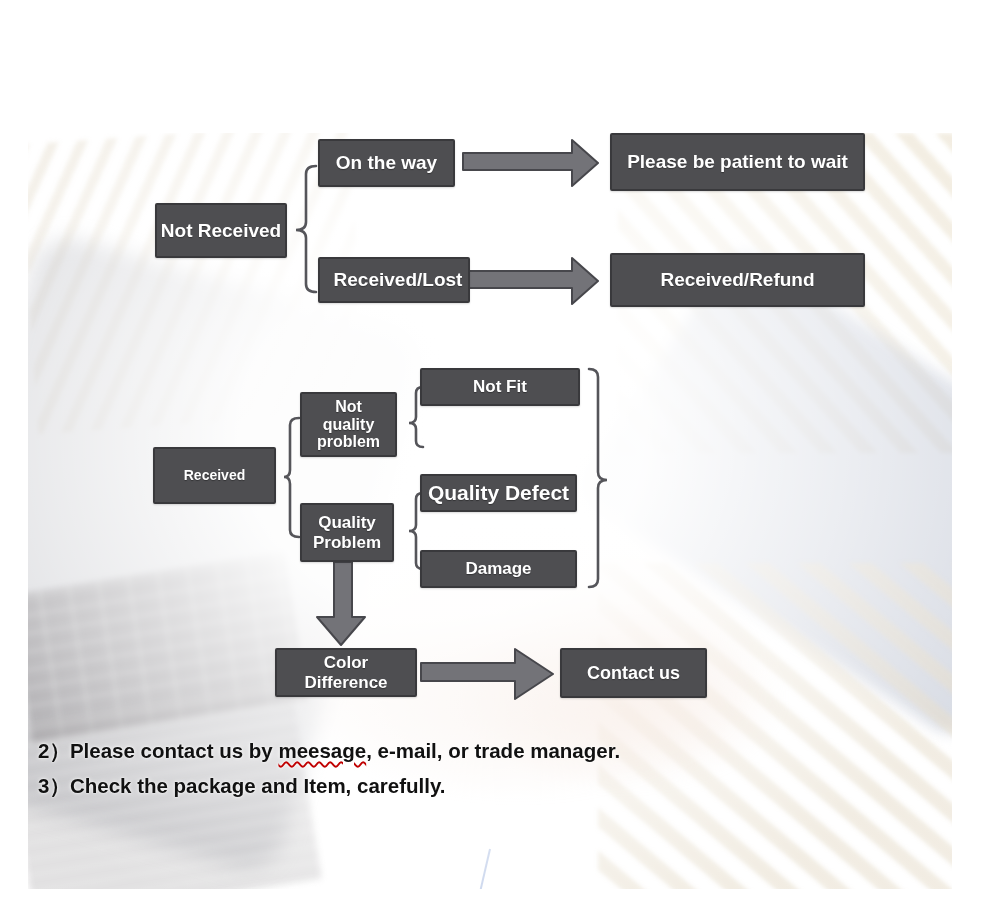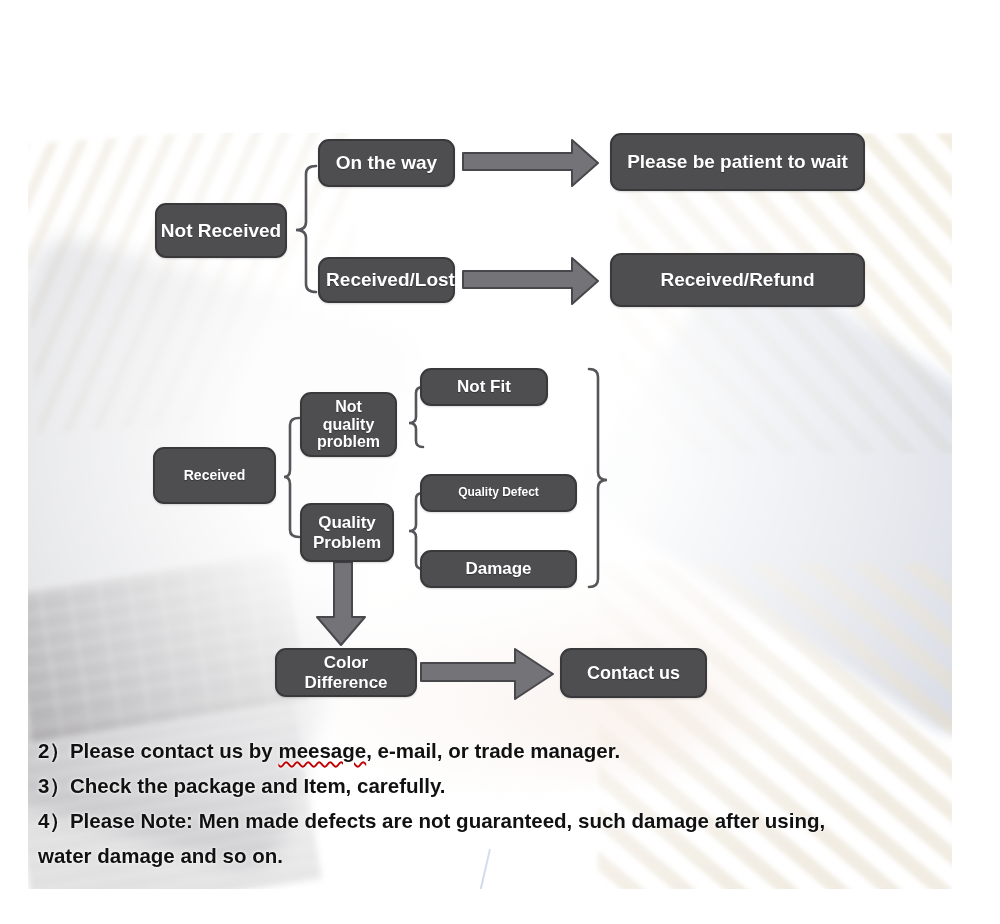--- a/index.html
+++ b/index.html
@@ -48,21 +48,21 @@
     font-size:40px;font-weight:bold;color:var(--title-text,#0a0a0a);z-index:5;}
   .wavy{
     text-decoration-line:underline;text-decoration-style:wavy;
     text-decoration-color:var(--squiggle,#c00000);text-decoration-thickness:2px;
     text-underline-offset:7px;}
   
   #connectors{position:absolute;left:0;top:0;z-index:2;pointer-events:none;}
   .brace{fill:none;stroke:var(--brace,#47474b);stroke-width:2.6;stroke-linecap:round;}
   .arrow{fill:var(--arrow-fill,#737378);stroke:var(--arrow-stroke,#47474c);stroke-width:2;stroke-linejoin:round;}
   .node{position:absolute;z-index:3;box-sizing:border-box;
-    background:var(--node-fill,#4e4e51);border:2px solid var(--node-border,#39393c);border-radius:11px;
+    background:var(--node-fill,#4e4e51);border:2px solid var(--node-border,#39393c);border-radius:2px;
     color:var(--node-text,#fff);font-weight:bold;line-height:1.12;text-align:center;
     display:flex;align-items:center;justify-content:center;
     text-shadow:0 1px 1px rgba(0,0,0,.35);box-shadow:0 1px 2px rgba(0,0,0,.15);}
   .pre{white-space:pre-line;}
   
   .notes{position:absolute;left:38px;top:733px;width:930px;z-index:4;
     font-size:20.5px;font-weight:bold;line-height:35px;color:var(--note-text,#111);}
   .note{white-space:pre-line;
     text-shadow:0 0 2px rgba(255,255,255,.95),0 0 4px rgba(255,255,255,.8);}
   .misspell{
@@ -97,35 +97,33 @@
     <path class="brace" d="M 589 369 Q 598 369 598 377 L 598 472 Q 598 480 607 480 Q 598 480 598 488 L 598 579 Q 598 587 589 587"></path>
     <polygon class="arrow" points="463,153 572,153 572,140 598,163 572,186 572,170 463,170"></polygon>
     <polygon class="arrow" points="463,271 572,271 572,258 598,281 572,304 572,288 463,288"></polygon>
     <polygon class="arrow" points="334,562 352,562 352,617 365,617 341,645 317,617 334,617"></polygon>
     <polygon class="arrow" points="421,663 515,663 515,649 553,674 515,699 515,681 421,681"></polygon>
   </svg>
 
   <div class="node" style="left:155px;top:203px;width:132px;height:55px;font-size:19px;">Not Received</div>
   <div class="node" style="left:318px;top:139px;width:137px;height:48px;font-size:19px;">On the way</div>
   <div class="node" style="left:610px;top:133px;width:255px;height:58px;font-size:19px;">Please be patient to wait</div>
-  <div class="node" style="left:318px;top:257px;width:137px;height:46px;font-size:19px;padding-left:8px;">Received/Lost</div>
+  <div class="node" style="left:318px;top:257px;width:152px;height:46px;font-size:19px;padding-left:8px;">Received/Lost</div>
   <div class="node" style="left:610px;top:253px;width:255px;height:54px;font-size:19px;">Received/Refund</div>
   <div class="node" style="left:153px;top:447px;width:123px;height:57px;font-size:14px;">Received</div>
   <div class="node pre" style="left:300px;top:392px;width:97px;height:65px;font-size:16px;">Not
 quality
 problem</div>
-  <div class="node" style="left:420px;top:368px;width:128px;height:38px;font-size:17px;">Not Fit</div>
-  <div class="node" style="left:420px;top:474px;width:157px;height:38px;font-size:12px;">Quality Defect</div>
+  <div class="node" style="left:420px;top:368px;width:160px;height:38px;font-size:17px;">Not Fit</div>
+  <div class="node" style="left:420px;top:474px;width:157px;height:38px;font-size:21px;">Quality Defect</div>
   <div class="node pre" style="left:300px;top:503px;width:94px;height:59px;font-size:17px;">Quality
 Problem</div>
   <div class="node" style="left:420px;top:550px;width:157px;height:38px;font-size:17px;">Damage</div>
   <div class="node" style="left:560px;top:648px;width:147px;height:50px;font-size:18px;">Contact us</div>
   <div class="node pre" style="left:275px;top:648px;width:142px;height:49px;font-size:17px;">Color
 Difference</div>
 
   <div class="notes">
     <div class="note"><span>2）Please contact us by </span><span class="misspell">meesage</span><span>, e-mail, or trade manager.</span></div>
     <div class="note">3）Check the package and Item, carefully.</div>
-    <div class="note">4）Please Note: Men made defects are not guaranteed, such damage after using,
-water damage and so on.</div>
   </div>
 
 </div>
 
 </body></html>

